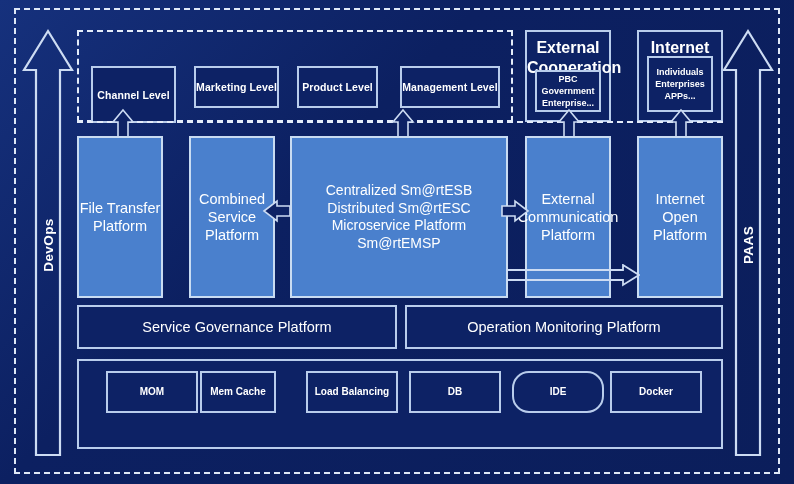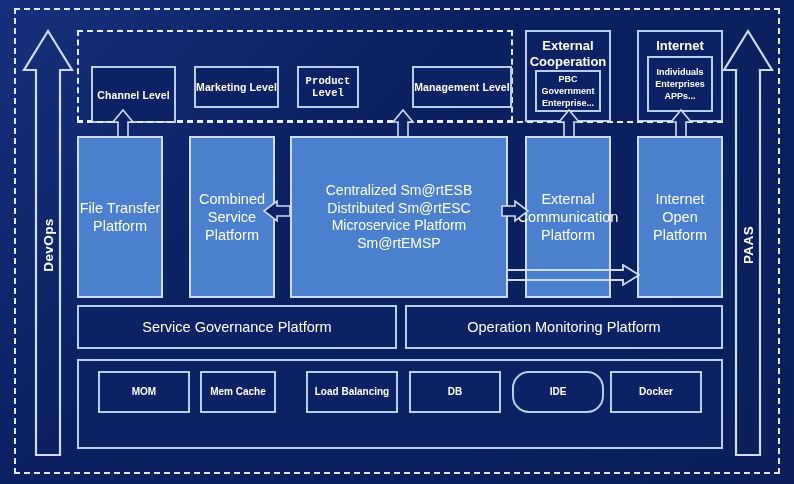--- a/index.html
+++ b/index.html
@@ -54,21 +54,21 @@
   }
   .level-box {
     font-size: 10.5px;
     font-weight: bold;
     letter-spacing: .1px;
   }
   .ext-title {
     position: absolute;
     left: 0; right: 0;
     top: 6px;
-    font-size: 13px;
+    font-size: 16px;
     font-weight: bold;
     line-height: 1.25;
     text-align: center;
     color: #fff;
   }
   .ext-inner {
     position: absolute;
     box-sizing: border-box;
     border: 2px solid #b9cdec;
     background: #0d2265;
@@ -142,24 +142,24 @@
   <div class="side-label" style="left:748px; top:245px; transform: translate(-50%,-50%) rotate(-90deg);">PAAS</div>
 
   <div class="dashed-group" style="left:77px; top:30px; width:436px; height:92px;"></div>
 
   <div class="box dark-box level-box" style="left:91px; top:66px; width:85px; height:57px;">
     <span>Channel Level</span>
   </div>
   <div class="box dark-box level-box" style="left:194px; top:66px; width:85px; height:42px;">
     <span>Marketing Level</span>
   </div>
-  <div class="box dark-box level-box" style="left:297px; top:66px; width:62px; height:42px;font-family:Liberation Mono, monospace;">
+  <div class="box dark-box level-box" style="left:297px; top:66px; width:81px; height:42px;">
     <span>Product Level</span>
   </div>
-  <div class="box dark-box level-box" style="left:412px; top:66px; width:100px; height:42px;">
+  <div class="box dark-box level-box" style="left:400px; top:66px; width:100px; height:42px;">
     <span>Management Level</span>
   </div>
 
   <div class="box dark-box" style="left:525px; top:30px; width:86px; height:92px; display:block;">
     <div class="ext-title">External Cooperation</div>
     <div class="ext-inner" style="left:8px; right:8px; top:38px; bottom:8px;">PBC Government Enterprise...</div>
   </div>
 
   <div class="box dark-box" style="left:637px; top:30px; width:86px; height:92px; display:block;">
     <div class="ext-title">Internet Users</div>
@@ -230,21 +230,21 @@
 
   <div class="box dark-box gov-row" style="left:77px; top:305px; width:320px; height:44px;">
     <span>Service Governance Platform</span>
   </div>
   <div class="box dark-box gov-row" style="left:405px; top:305px; width:318px; height:44px;">
     <span>Operation Monitoring Platform</span>
   </div>
 
   <div class="tech-container" style="left:77px; top:359px; width:646px; height:90px;"></div>
 
-  <div class="box dark-box tech-box" style="left:98px; top:371px; width:92px; height:42px;">
+  <div class="box dark-box tech-box" style="left:106px; top:371px; width:92px; height:42px;">
     <span>MOM</span>
   </div>
   <div class="box dark-box tech-box" style="left:200px; top:371px; width:76px; height:42px;">
     <span>Mem Cache</span>
   </div>
   <div class="box dark-box tech-box" style="left:306px; top:371px; width:92px; height:42px;">
     <span>Load Balancing</span>
   </div>
   <div class="box dark-box tech-box" style="left:409px; top:371px; width:92px; height:42px;">
     <span>DB</span>

